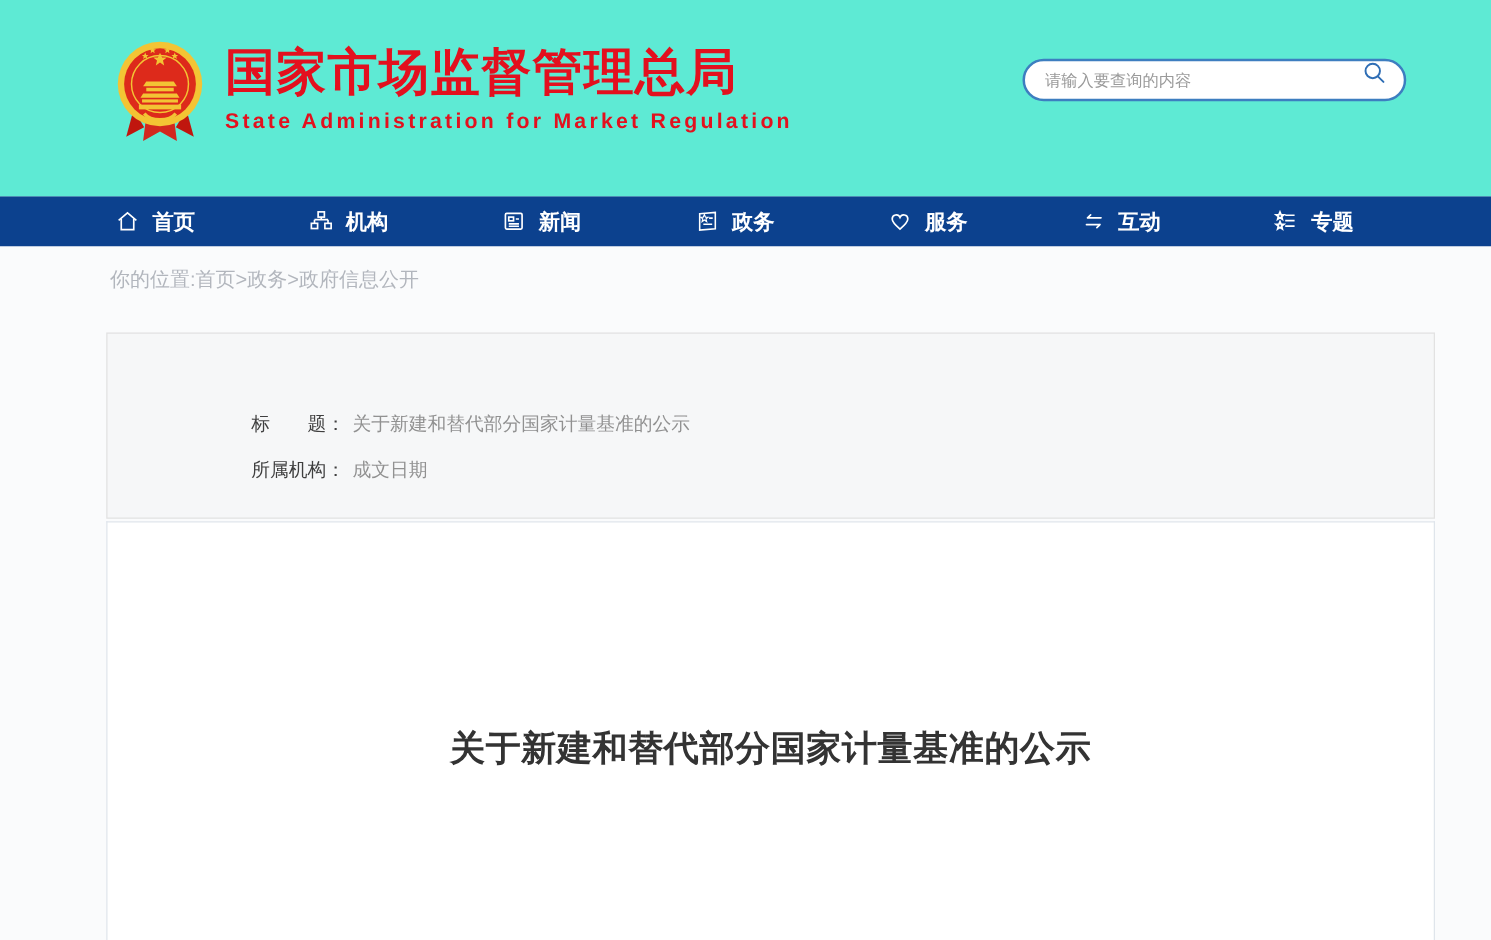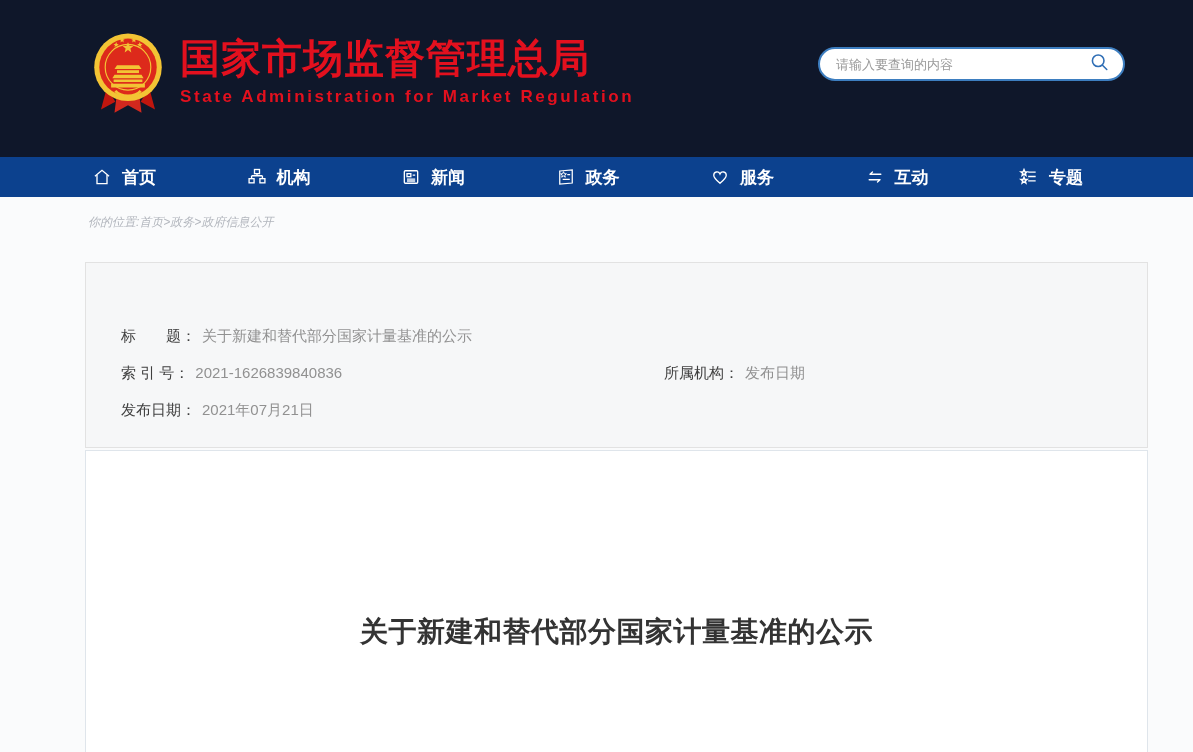--- a/index.html
+++ b/index.html
@@ -1,49 +1,49 @@
 <!DOCTYPE html>
 <html><head>
 <meta charset="utf-8">
 <style>
   * { margin:0; padding:0; box-sizing:border-box; }
   body { font-family:"Liberation Sans","DejaVu Sans",sans-serif; background:#ffffff; }
   .viewport { position:relative; width:1193px; height:752px; overflow:hidden; background:#fafbfc; }
 
   
-  .header { position:relative; height:157px; background:#0f172a; }
+  .header { position:relative; height:157px; background:#5eead4; }
   .logo-link { position:absolute; left:90px; top:31px; width:76px; height:86px; cursor:pointer; }
   .brand { position:absolute; left:180px; top:36px; cursor:pointer; }
   .brand-title { font-size:40px; font-weight:bold; color:#e3101e; letter-spacing:1px; line-height:1.1; }
   .brand-sub { margin-top:7px; font-size:17px; font-weight:bold; color:#e3101e; letter-spacing:2.6px; }
 
   .search-box { position:absolute; right:68px; top:47px; width:307px; height:34px;
     background:#fff; border:2px solid #3d7ec0; border-radius:18px;
-    display:flex; align-items:center; padding:0 13px 0 16px; }
+    display:flex; padding:0 13px 0 16px; }
   .search-box input { flex:1; border:none; outline:none; font-size:13px; color:#333;
     font-family:inherit; background:transparent; }
   .search-box input::placeholder { color:#9a9a9a; }
   .search-btn { width:22px; height:22px; display:flex; align-items:center; justify-content:center;
     cursor:pointer; background:none; border:none; padding:0; }
 
   
   .navbar { height:40px; background:#0c418e; display:flex; align-items:center; }
   .nav-inner { width:100%; display:flex; justify-content:space-between;
     padding:0 110px 0 92px; }
   .nav-item { display:flex; align-items:center; gap:10px; color:#ffffff;
     font-size:17px; font-weight:bold; cursor:pointer; white-space:nowrap; }
   .nav-item svg { display:block; }
 
   
-  .breadcrumb { padding:17px 0 0 88px; font-size:12px; color:#b2b6bd;font-style:italic; }
+  .breadcrumb { padding:17px 0 0 88px; font-size:16px; color:#b2b6bd; }
   .breadcrumb a { color:#b2b6bd; text-decoration:none; cursor:pointer; }
 
   
   .meta-panel { margin:31px 0 0 85px; width:1063px; background:#f6f7f8;
-    border:1px solid #e2e2e2; padding:62px 40px 26px 35px; }
+    border:1px solid #e2e2e2; padding:62px 40px 26px 115px; }
   .meta-grid { display:grid; grid-template-columns:543px 1fr; row-gap:15px;
     font-size:15px; line-height:22px; }
   .meta-label { color:#3f3f3f; }
   .meta-value { color:#919191; margin-left:6px; }
 
   
   .content { margin-left:85px; width:1063px; margin-top:2px; background:#ffffff;
     border:1px solid #dfe5eb; border-bottom:none; height:420px; }
   .article-title { padding-top:162px; text-align:center; font-size:28px;
     font-weight:bold; color:#333333; letter-spacing:0.5px; }
@@ -189,30 +189,24 @@
 
   <div class="meta-panel">
     <div class="meta-grid">
 
       <div>
         <span class="meta-label">标　　题：</span><span class="meta-value">关于新建和替代部分国家计量基准的公示</span>
       </div>
       <div></div>
 
       <div>
-        <span class="meta-label">索 引 号：</span><span class="meta-value">2021-1626839840836</span>
-      </div>
-      <div>
-        <span class="meta-label">所属机构：</span><span class="meta-value">发布日期</span>
-      </div>
-
-
-      <div>
-        <span class="meta-label">发布日期：</span><span class="meta-value">2021年07月21日</span>
-      </div>
+        <span class="meta-label">所属机构：</span><span class="meta-value">成文日期</span>
+      </div>
+
+
 
     </div>
   </div>
 
   <div class="content">
     <h1 class="article-title">关于新建和替代部分国家计量基准的公示</h1>
   </div>
 
 </div>
 

